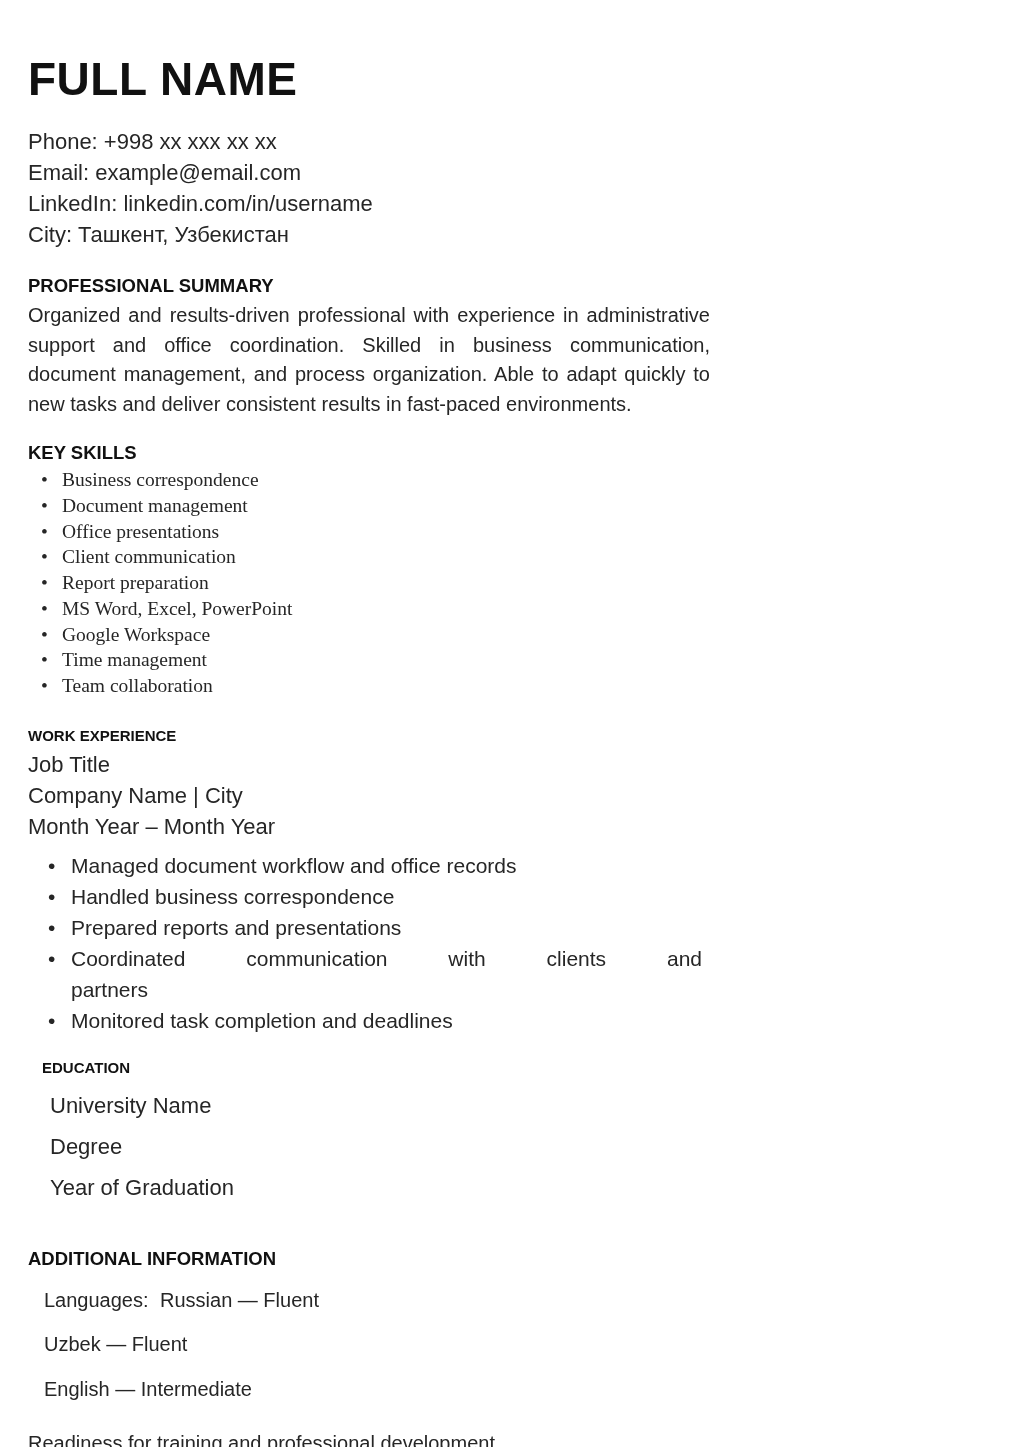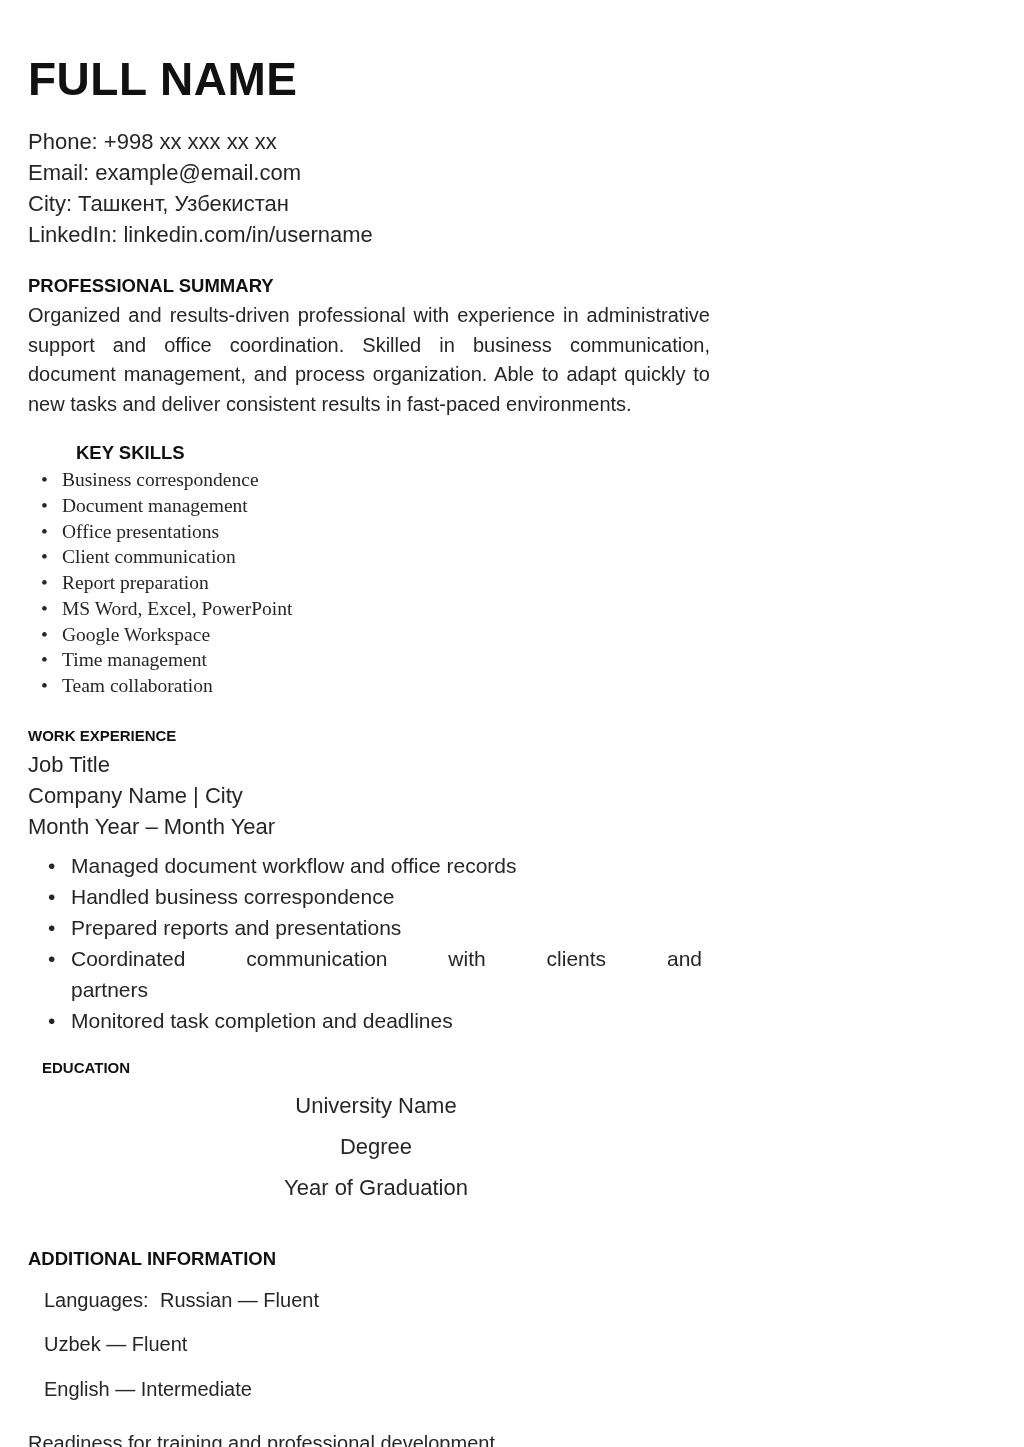--- a/index.html
+++ b/index.html
@@ -13,53 +13,53 @@
   h1.name{
     font-size:46px;line-height:55px;font-weight:700;margin:0;
     color:var(--heading,#111111);letter-spacing:0.5px;
   }
   .contact{margin-top:19px;font-size:22px;line-height:31px;}
   .contact p{margin:0;}
   .sec-sm{font-size:18.5px;line-height:22px;font-weight:700;margin:0;color:var(--heading,#111111);}
   .sec-lg{font-size:15px;line-height:26px;font-weight:700;margin:0;color:var(--heading,#111111);}
   #summary-heading{margin-top:25px;}
   .summary-body{margin:4px 0 0 0;font-size:20px;line-height:29.6px;text-align:justify;}
-  #skills-heading{margin-top:23px;margin-left:48px;}
+  #skills-heading{margin-top:23px;}
   .skills-list{list-style:none;margin:3px 0 0 0;padding:0;font-size:19.5px;line-height:25.7px;}
   .skills-list li{position:relative;padding-left:34px;font-family:Liberation Serif, serif;}
   .skills-list li::before{content:"\2022";position:absolute;left:13px;}
   #work-heading{margin-top:24px;}
   .work-intro{font-size:22px;line-height:31px;}
   .work-intro p{margin:0;}
   .work-list{list-style:none;margin:8px;padding:0;font-size:21px;line-height:31px;text-align:justify;}
   .work-list li{position:relative;padding-left:35px;}
   .work-list li::before{content:"\2022";position:absolute;left:12px;}
   .jline{display:inline-block;width:100%;text-align:justify;text-align-last:justify;}
   #education-heading{margin:19px 0 0 14px;}
   .edu-lines{margin:6px 0 0 14px;font-size:22px;line-height:33px;}
-  .edu-lines p{margin:8px;text-align:center;}
+  .edu-lines p{margin:8px;}
   #addinfo-heading{margin-top:44px;}
   .languages{margin-top:4px;font-size:20px;line-height:28.5px;}
   .languages p{margin:16px;}
   .lang-label{display:inline-block;width:116px;}
   .lang-cont{margin-left:116px;}
   .readiness{margin-top:26px;font-size:20px;line-height:28px;}
 </style>
 </head>
 <body>
 
 <div class="page">
 
   <h1 class="name">FULL NAME</h1>
 
   <div class="contact">
     <p>Phone: +998 xx xxx xx xx</p>
     <p>Email: example@email.com</p>
+    <p>LinkedIn: linkedin.com/in/username</p>
     <p>City: Ташкент, Узбекистан</p>
-    <p>LinkedIn: linkedin.com/in/username</p>
   </div>
 
   <div>
     <h2 class="sec-sm" id="summary-heading">PROFESSIONAL SUMMARY</h2>
     <p class="summary-body">Organized and results-driven professional with experience in administrative support and office coordination. Skilled in business communication, document management, and process organization. Able to adapt quickly to new tasks and deliver consistent results in fast-paced environments.</p>
   </div>
 
   <div>
     <h2 class="sec-sm" id="skills-heading">KEY SKILLS</h2>
     <ul class="skills-list">

